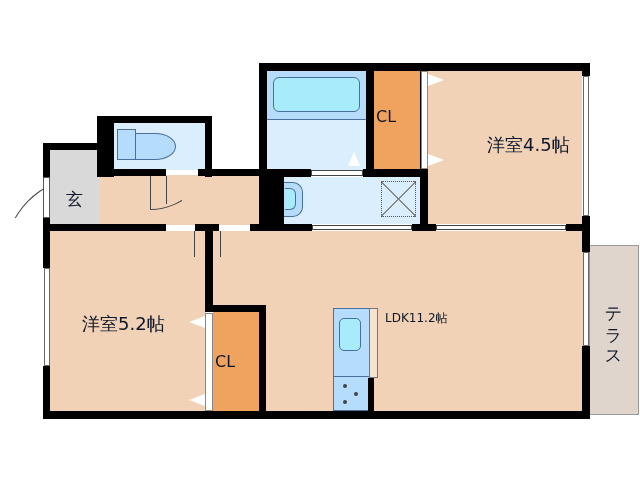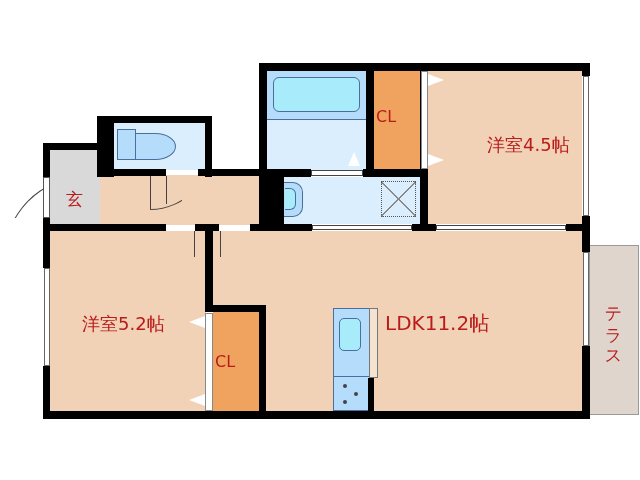--- a/index.html
+++ b/index.html
@@ -1,20 +1,20 @@
 <!DOCTYPE html>
 <html><head>
 <meta charset="utf-8">
 <style>
   html,body{margin:0;padding:0;background:#fff;}
   body{width:640px;height:480px;position:relative;overflow:hidden;font-family:"DejaVu Sans","Liberation Sans",sans-serif;}
   .abs{position:absolute;box-sizing:border-box;}
   .wall{position:absolute;background:#000;}
   .room{position:absolute;}
-  .lbl{position:absolute;color:#b91c1c;white-space:nowrap;}
+  .lbl{position:absolute;color:#0f172a;white-space:nowrap;}
   .win{position:absolute;background:#fff;border:1px solid #666;box-sizing:border-box;}
 </style>
 </head>
 <body>
 
 <div class="room" style="left:50px;top:150px;width:50px;height:25px;background:#d9d9d9;"></div>
 <div class="room" style="left:50px;top:175px;width:50px;height:50px;background:#d9d9d9;"></div>
 
 <div class="room" style="left:100px;top:175px;width:160px;height:50px;background:#f2d2b6;"></div>
 
@@ -128,16 +128,16 @@
 <div class="abs" style="left:334px;top:376px;width:35px;height:1px;background:#4a6f9c;"></div>
 <div class="abs" style="left:343px;top:384px;width:4px;height:4px;border-radius:50%;background:#444;"></div>
 <div class="abs" style="left:354px;top:392px;width:4px;height:4px;border-radius:50%;background:#444;"></div>
 <div class="abs" style="left:343px;top:400px;width:4px;height:4px;border-radius:50%;background:#444;"></div>
 <div class="abs" style="left:369px;top:308px;width:9px;height:70px;background:#f6e2d0;border:1px solid #777;"></div>
 <div class="wall" style="left:368px;top:378px;width:6px;height:35px;"></div>
 
 <div class="lbl" style="left:66px;top:188px;font-size:17px;">玄</div>
 <div class="lbl" style="left:487px;top:133px;font-size:18px;">洋室4.5帖</div>
 <div class="lbl" style="left:82px;top:312px;font-size:18px;">洋室5.2帖</div>
-<div class="lbl" style="left:385px;top:310px;font-size:20px;">LDK11.2帖</div>
+<div class="lbl" style="left:385px;top:310px;font-size:12px;">LDK11.2帖</div>
 <div class="lbl" style="left:376px;top:107px;font-size:16px;">CL</div>
 <div class="lbl" style="left:215px;top:352px;font-size:16px;">CL</div>
 <div class="lbl" style="left:603px;top:296px;font-size:17px;writing-mode:vertical-rl;letter-spacing:2px;">テラス</div>
 
 </body></html>

